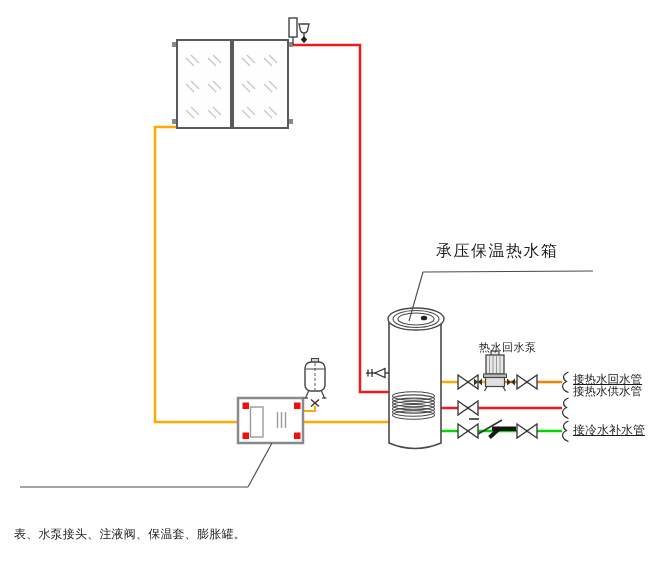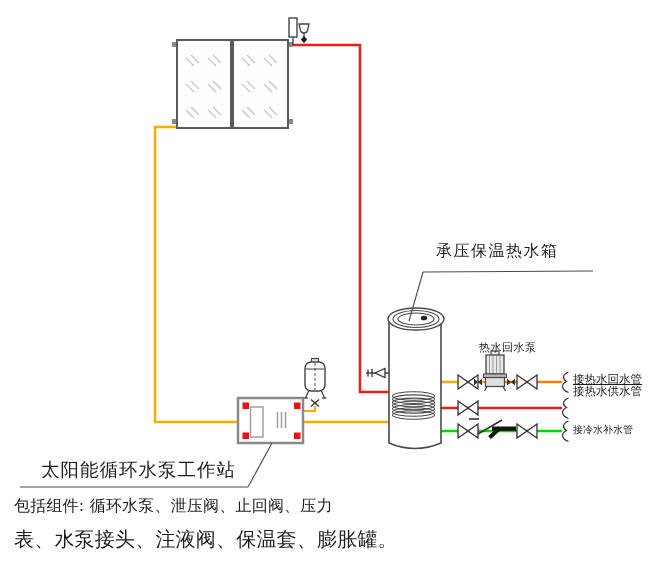--- a/index.html
+++ b/index.html
@@ -7,24 +7,24 @@
     position:relative;width:650px;height:583px;background:#ffffff;
     font-family:"DejaVu Sans","Liberation Sans",sans-serif;
     overflow:hidden;
   }
   .canvas svg{position:absolute;left:0;top:0;}
   .lbl{position:absolute;color:#1c1c1c;white-space:nowrap;line-height:1.15;}
   .lbl-tank{left:436px;top:242px;font-size:16px;letter-spacing:1.5px;}
   .lbl-pump{left:461px;top:342px;font-size:11px;letter-spacing:0.5px;margin-left:18px;}
   .lbl-conn1{left:573px;top:373px;font-size:11.5px;text-decoration:underline;}
   .lbl-conn2{left:573px;top:385px;font-size:11.5px;}
-  .lbl-conn3{left:573px;top:424px;font-size:10px;}
+  .lbl-conn3{left:573px;top:424px;font-size:12px;text-decoration:underline;}
   .lbl-station{left:41px;top:459px;font-size:18.5px;letter-spacing:1px;}
   .lbl-comp1{left:14px;top:497px;font-size:16px;letter-spacing:0.2px;}
-  .lbl-comp2{left:14px;top:528px;font-size:20px;letter-spacing:0.2px;}
+  .lbl-comp2{left:14px;top:528px;font-size:12px;letter-spacing:0.2px;}
 </style>
 </head>
 <body>
 
 <div class="canvas">
 
   <svg width="650" height="583" viewBox="0 0 650 583">
 
     <g>
       <polyline points="288,45 360,45 360,392 389,392" fill="none" stroke-width="2.5" stroke="#ec1c1c"></polyline>
@@ -165,17 +165,15 @@
       <line x1="20" y1="487" x2="248" y2="487"></line>
       <line x1="248" y1="487" x2="272" y2="443"></line>
     </g>
   </svg>
 
   <div class="lbl lbl-tank">承压保温热水箱</div>
   <div class="lbl lbl-pump">热水回水泵</div>
   <div class="lbl lbl-conn1">接热水回水管</div>
   <div class="lbl lbl-conn2">接热水供水管</div>
   <div class="lbl lbl-conn3">接冷水补水管</div>
-  <div class="lbl lbl-station">太阳能循环水泵工作站</div>
-  <div class="lbl lbl-comp1">包括组件: 循环水泵、泄压阀、止回阀、压力</div>
   <div class="lbl lbl-comp2">表、水泵接头、注液阀、保温套、膨胀罐。</div>
 
 </div>
 
 </body></html>

